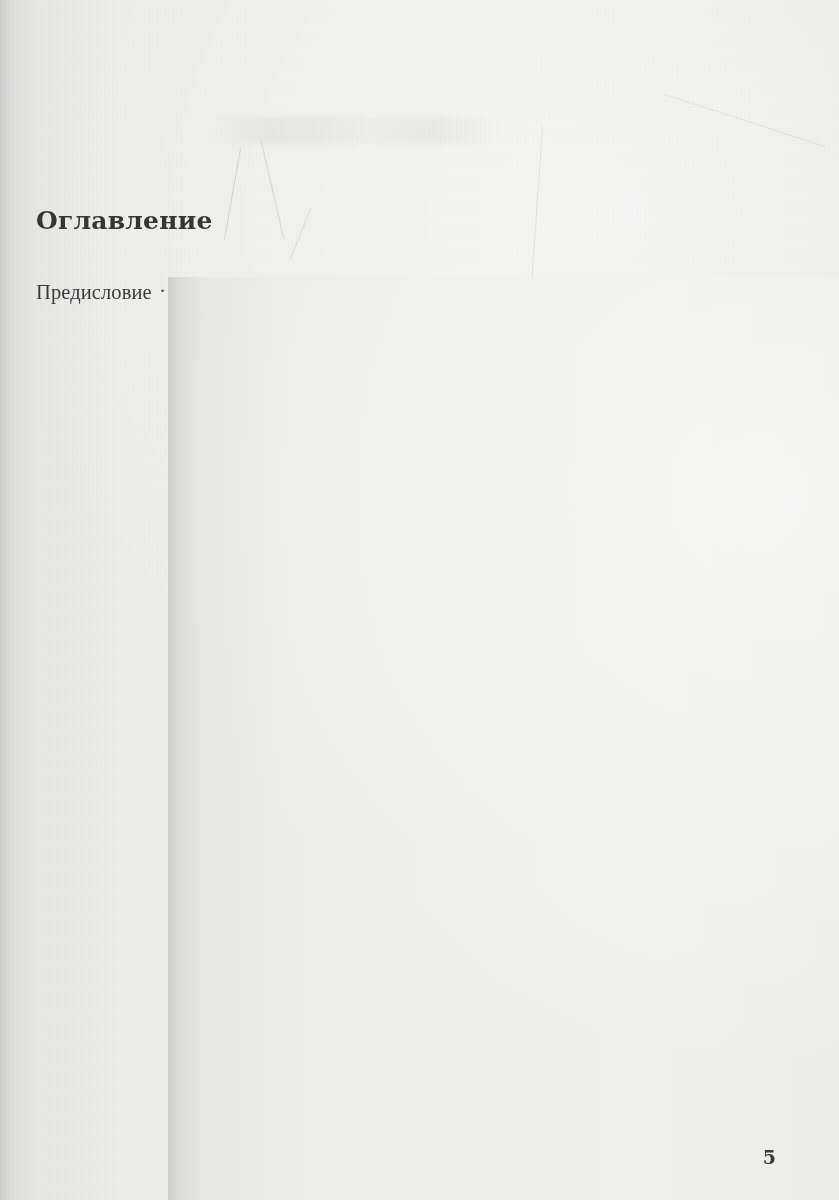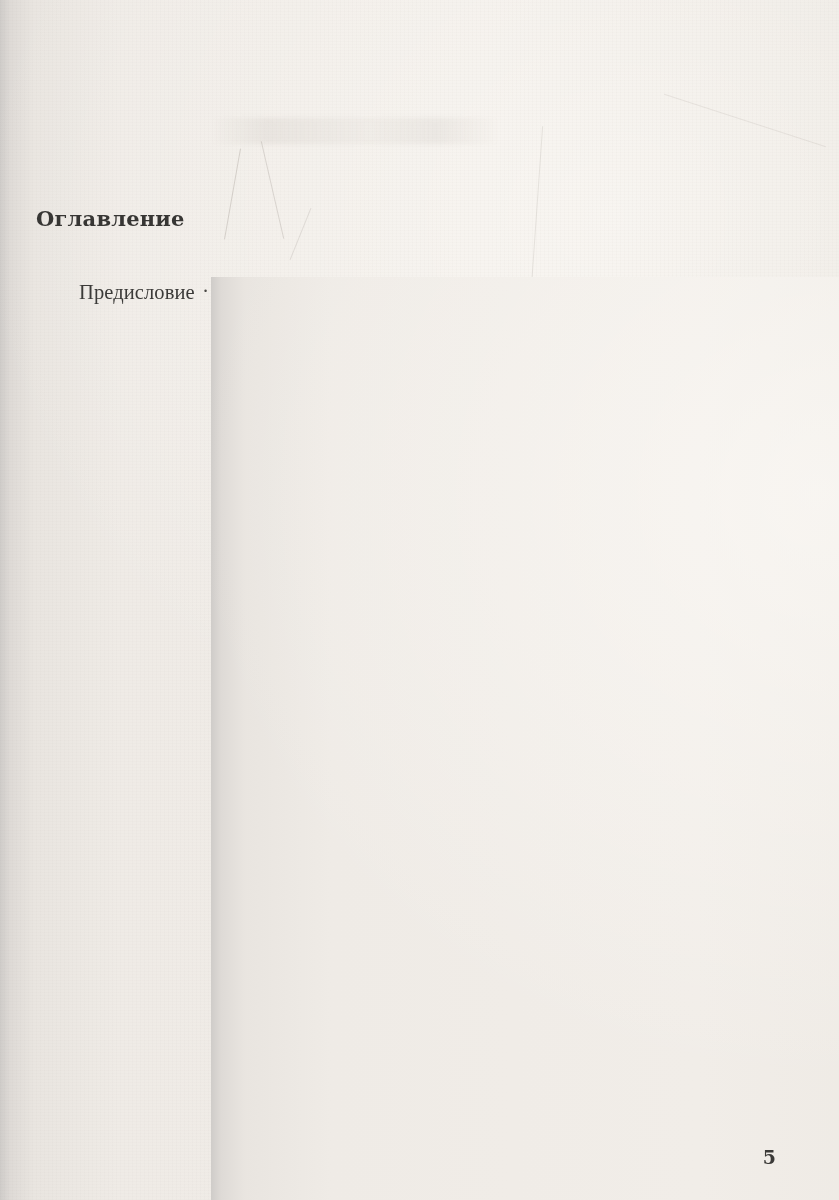--- a/index.html
+++ b/index.html
@@ -89,40 +89,39 @@
   .content {
     position: absolute;
     left: 36px;
     top: 0;
     width: 740px;
   }
 
   .toc-title {
     font-family: "DejaVu Serif", "Liberation Serif", serif;
     font-weight: bold;
-    font-size: 21px;
+    font-size: 25px;
     letter-spacing: 0.2px;
     color: #373634;
     position: absolute;
     top: 206px;
     left: 0;
   }
 
   
   .row {
     display: flex;
     align-items: baseline;
     font-size: 20.5px;
     line-height: 30.5px;
     white-space: nowrap;
   }
   .row .label {
     flex: 0 0 auto;
     letter-spacing: 0.1px;
-    margin-left: 43px;
   }
   .row .leader {
     flex: 1 1 auto;
     overflow: hidden;
     margin: 0 2px 0 4px;
     min-width: 10px;
     height: 20px;
     position: relative;
   }
   .row .leader::before {

